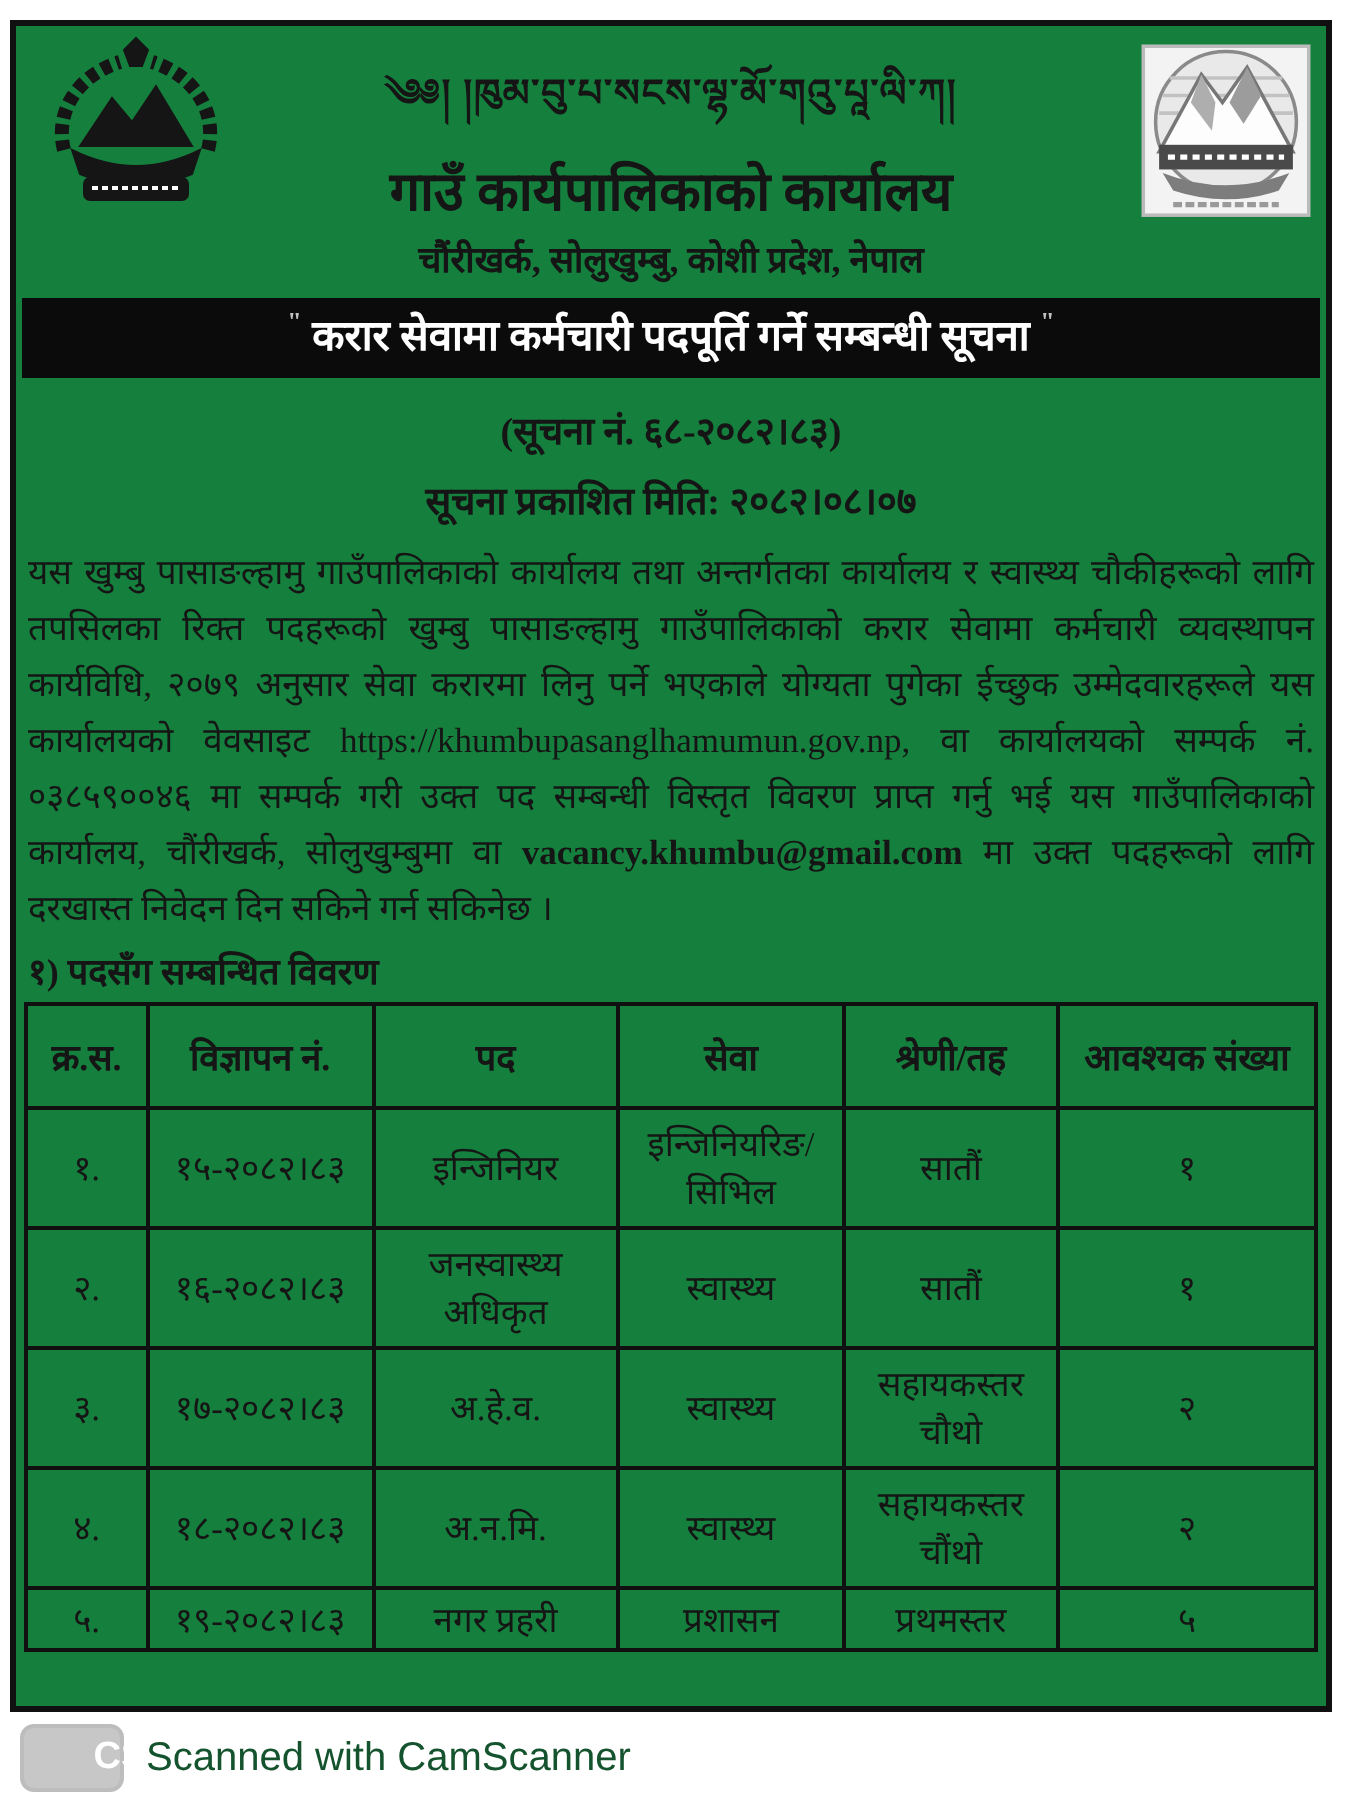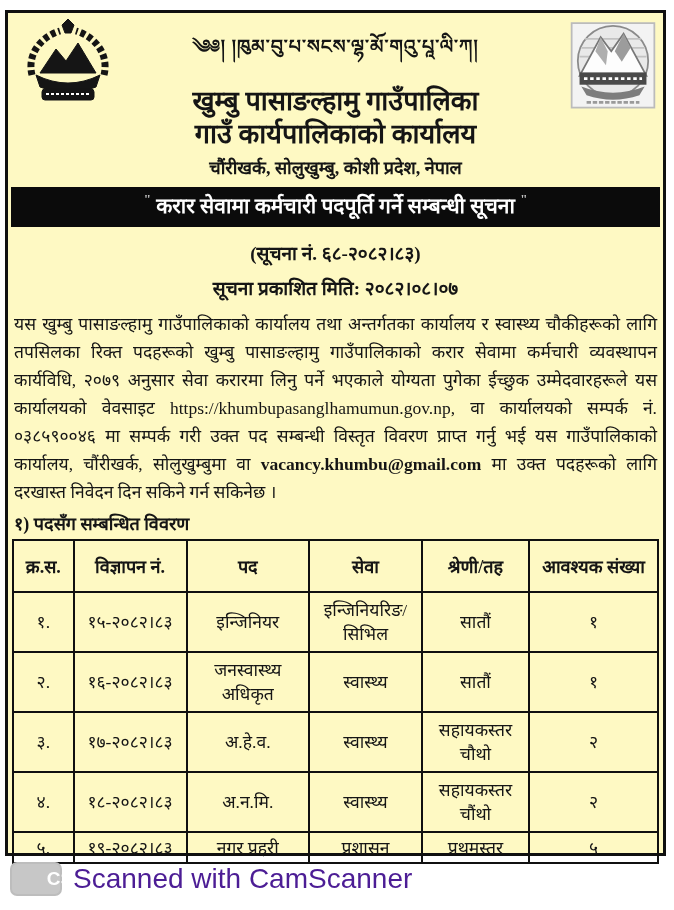--- a/index.html
+++ b/index.html
@@ -10,21 +10,21 @@
     font-family: "Liberation Serif", "DejaVu Serif", serif;
     color: #151515;
     overflow: hidden;
     position: relative;
   }
   .frame {
     position: absolute;
     left: 5px; top: 10px;
     width: 661px; height: 846px;
     border: 3px solid #101010;
-    background: #fef9c3;
+    background: #15803d;
   }
   .emblem-left {
     position: absolute; left: 10px; top: 4px;
     width: 100px; height: 100px;
   }
   .emblem-right {
     position: absolute; right: 6px; top: 8px;
     width: 88px; height: 94px;
   }
   .header-center { text-align: center; padding-top: 12px; }
@@ -80,21 +80,21 @@
     width: 38px; height: 34px;
     border-radius: 7px;
     background: #c7c7c7;
     color: #ffffff;
     font-weight: bold;
     font-size: 19px;
     display: flex; align-items: center; justify-content: center;
     border: 2px solid #bdbdbd;
     padding-left: 48px;
   }
-  .cs-text { color: #4c1d95; font-size: 28px; }
+  .cs-text { color: #14532d; font-size: 20px; }
 </style>
 </head>
 <body>
 
 <div class="frame">
 
   <span class="emblem-left">
     <svg viewBox="0 0 100 100" width="100" height="100">
       <g fill="#151515" stroke="#151515">
         <path d="M14,58 C9,38 22,20 42,14" fill="none" stroke-width="7" stroke-dasharray="5 3"></path>
@@ -118,21 +118,20 @@
       <polygon points="36,18 30,34 42,50 44,34" fill="#aeaeae"></polygon>
       <rect x="12" y="58" width="76" height="14" fill="#4a4a4a"></rect>
       <path d="M17,65 h66" stroke="#ffffff" stroke-width="3" stroke-dasharray="4 3"></path>
       <path d="M14,74 Q50,88 86,74 L80,84 Q50,94 20,84 Z" fill="#7d7d7d"></path>
       <path d="M20,92 h60" stroke="#9a9a9a" stroke-width="3" stroke-dasharray="5 2"></path>
     </svg>
   </span>
 
   <div class="header-center">
     <div class="tibetan-line">༄༅། །ཁུམ་བུ་པ་སངས་ལྷ་མོ་གའུ་པཱ་ལི་ཀ།</div>
-    <div class="muni-name">खुम्बु पासाङल्हामु गाउँपालिका</div>
     <div class="office-name">गाउँ कार्यपालिकाको कार्यालय</div>
     <div class="address-line">चौंरीखर्क, सोलुखुम्बु, कोशी प्रदेश, नेपाल</div>
   </div>
 
   <div class="banner">
     <span class="quote">"</span>
     <span>करार सेवामा कर्मचारी पदपूर्ति गर्ने सम्बन्धी सूचना</span>
     <span class="quote">"</span>
   </div>
 

